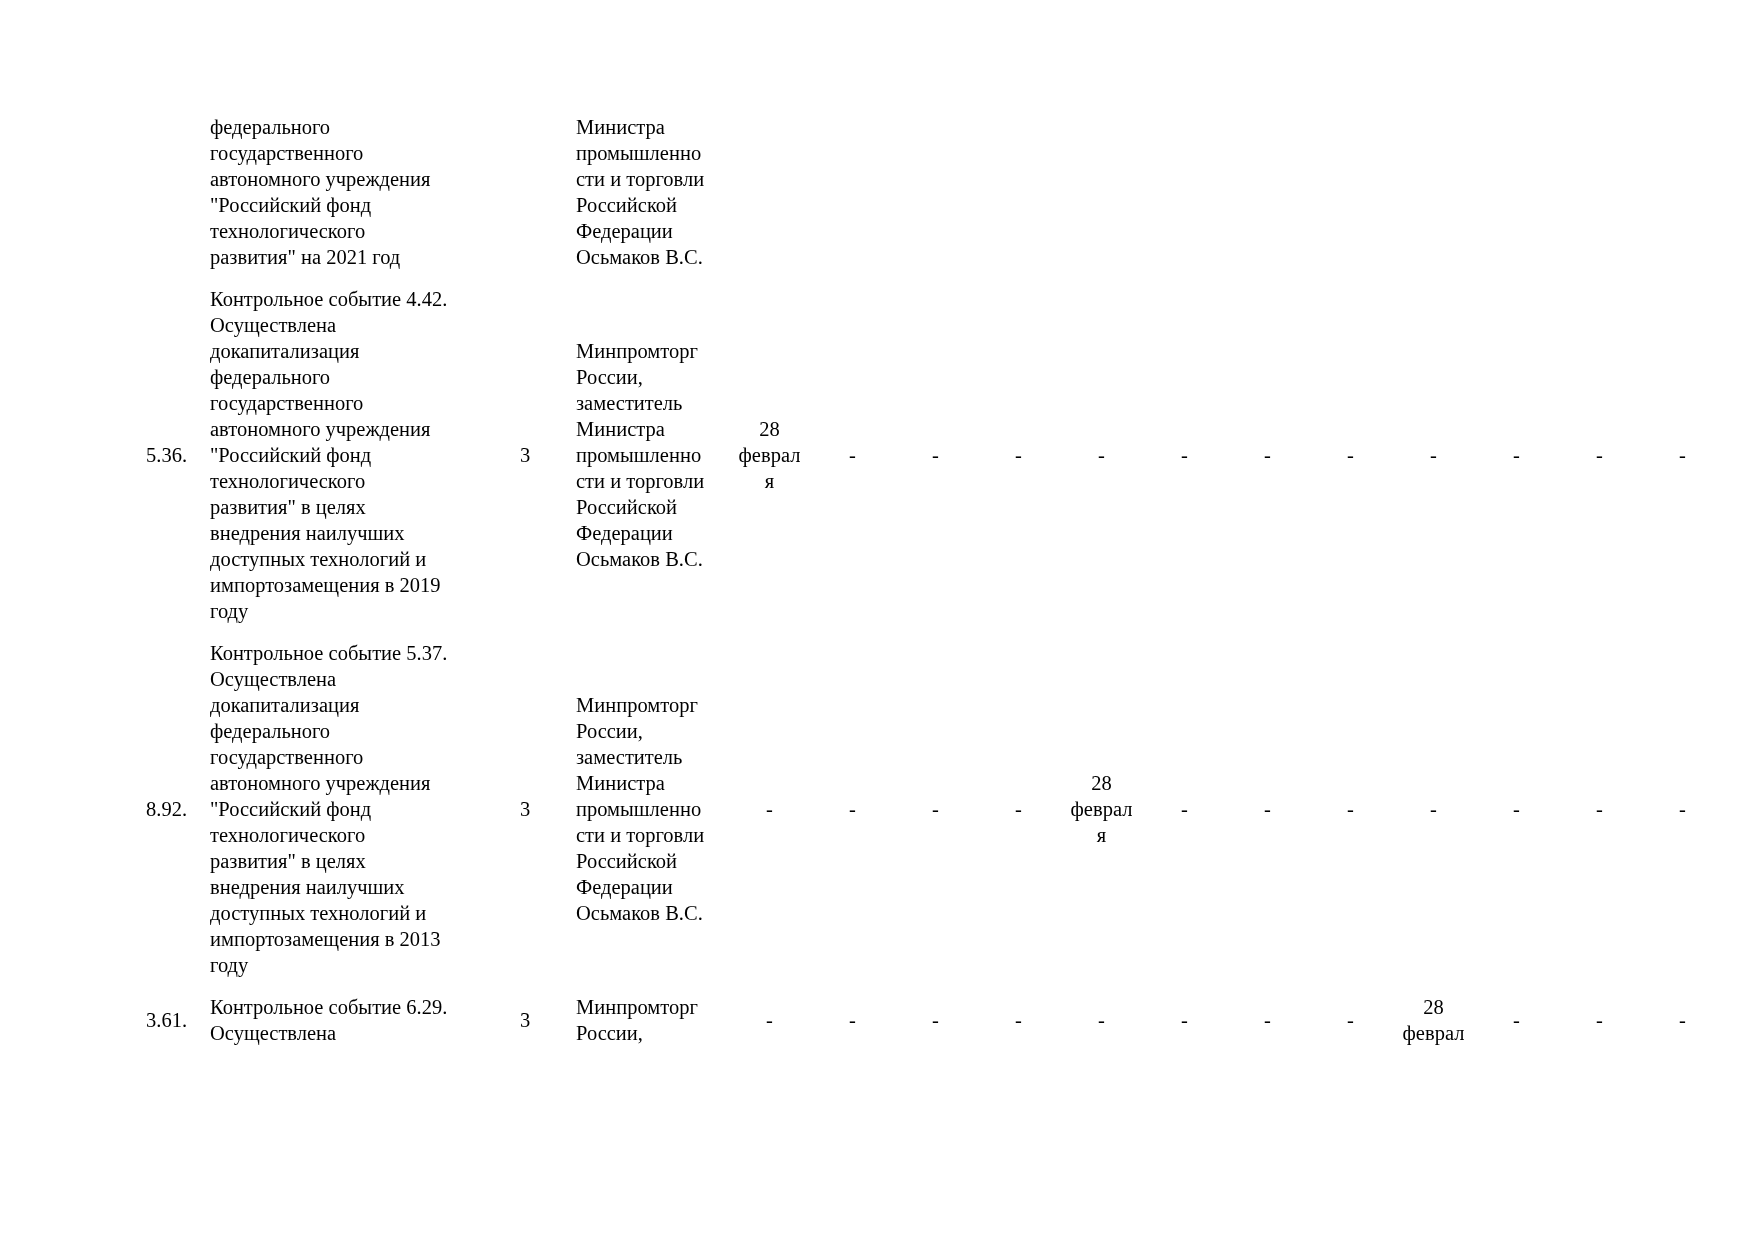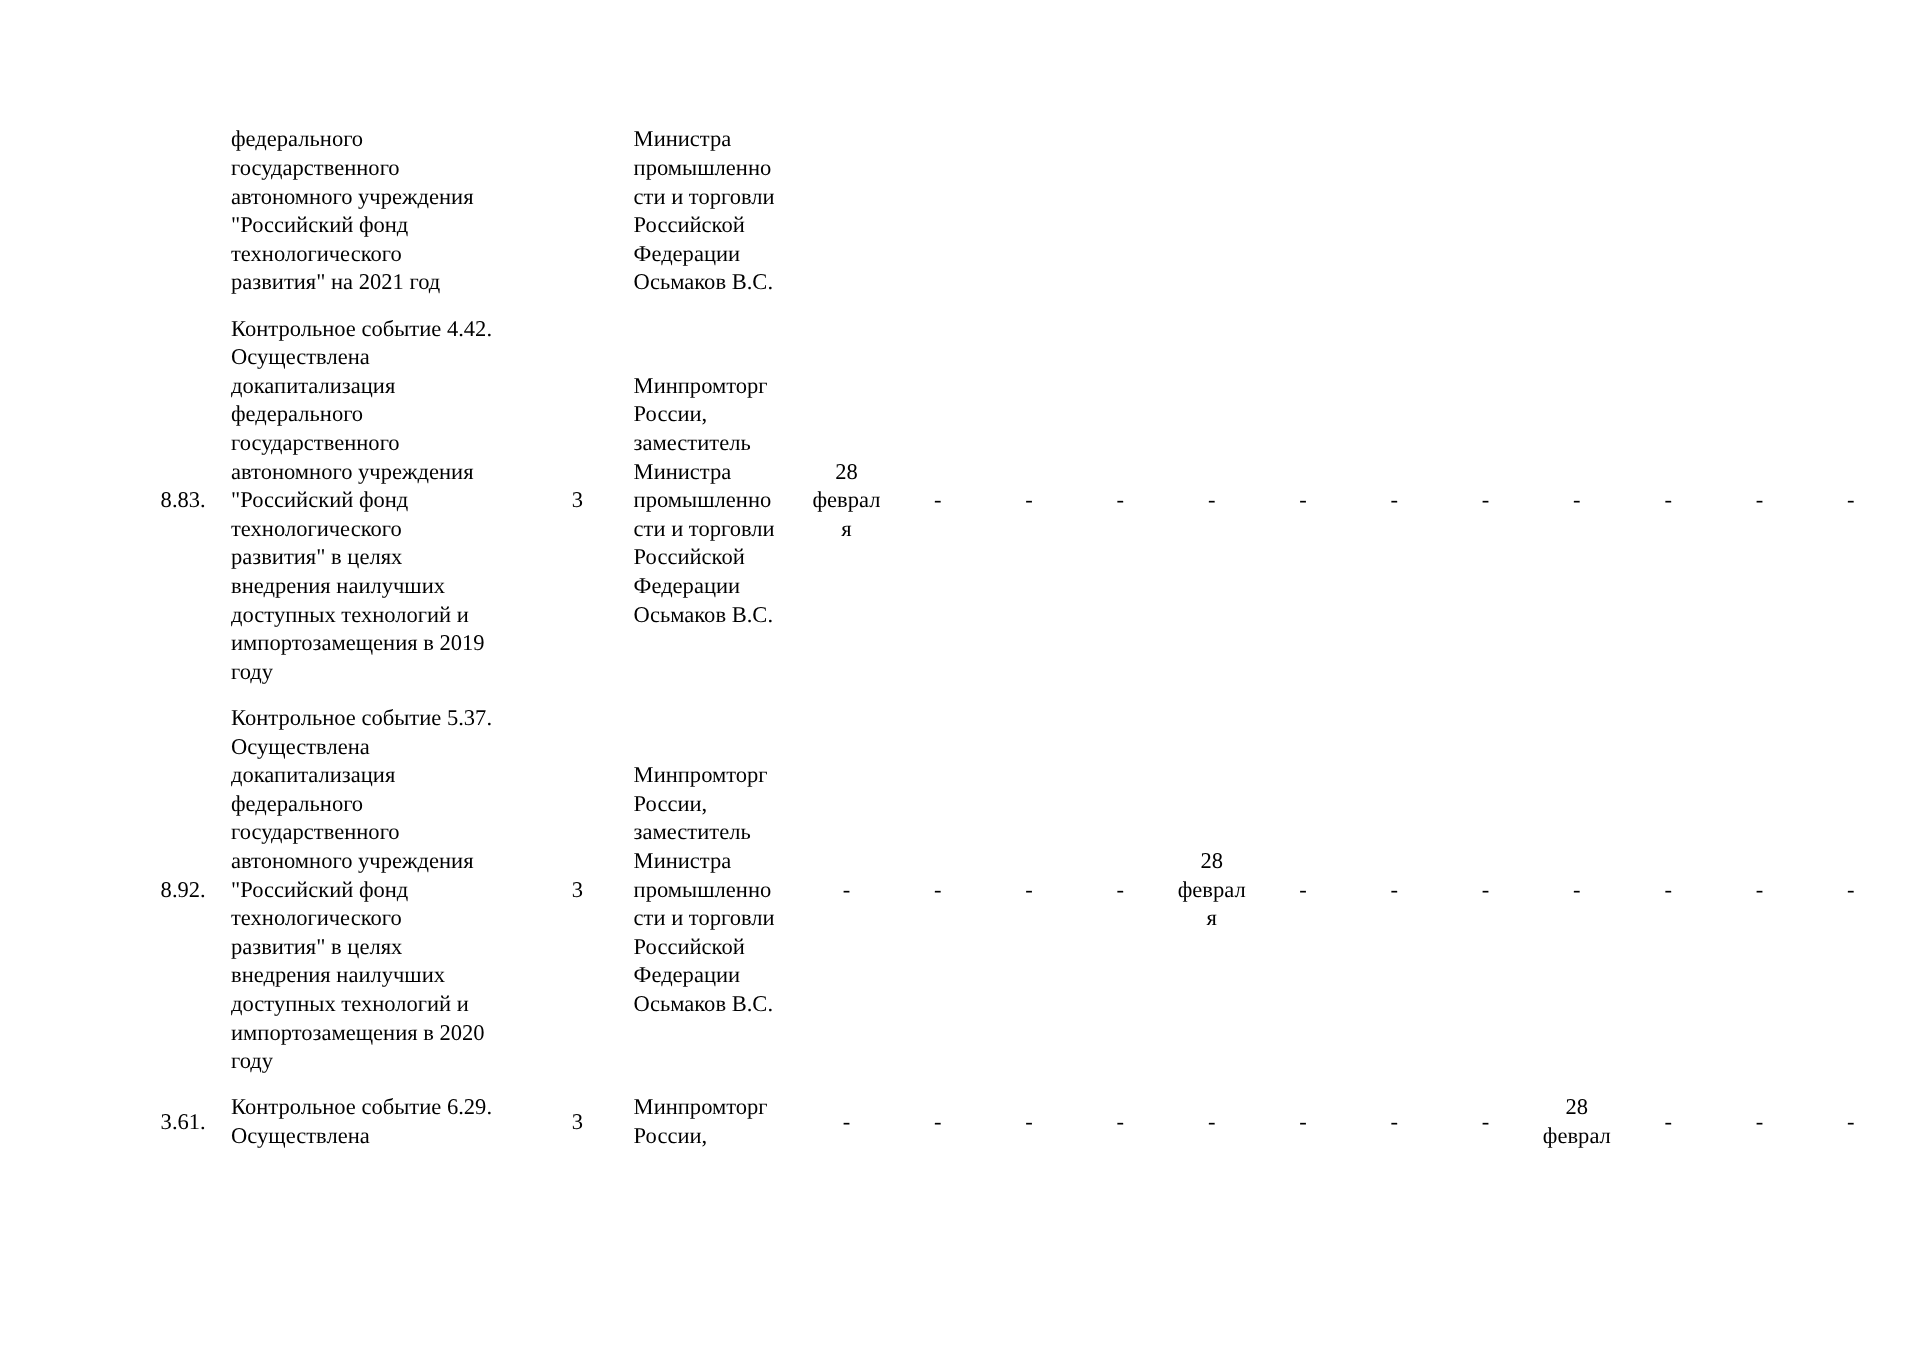--- a/index.html
+++ b/index.html
@@ -64,21 +64,21 @@
     <div class="cell col-date"></div>
     <div class="cell col-date"></div>
     <div class="cell col-date"></div>
     <div class="cell col-date"></div>
     <div class="cell col-date"></div>
     <div class="cell col-date"></div>
     <div class="cell col-date"></div>
   </div>
 
   <div class="trow">
-    <div class="cell col-num">8.83.</div>
+    <div class="cell col-num">5.36.</div>
     <div class="cell col-event">Контрольное событие 4.42.
 Осуществлена
 докапитализация
 федерального
 государственного
 автономного учреждения
 "Российский фонд
 технологического
 развития" в целях
 внедрения наилучших
@@ -117,21 +117,21 @@
 Осуществлена
 докапитализация
 федерального
 государственного
 автономного учреждения
 "Российский фонд
 технологического
 развития" в целях
 внедрения наилучших
 доступных технологий и
-импортозамещения в 2020
+импортозамещения в 2013
 году</div>
     <div class="cell col-qty">3</div>
     <div class="cell col-resp">Минпромторг
 России,
 заместитель
 Министра
 промышленно
 сти и торговли
 Российской
 Федерации

